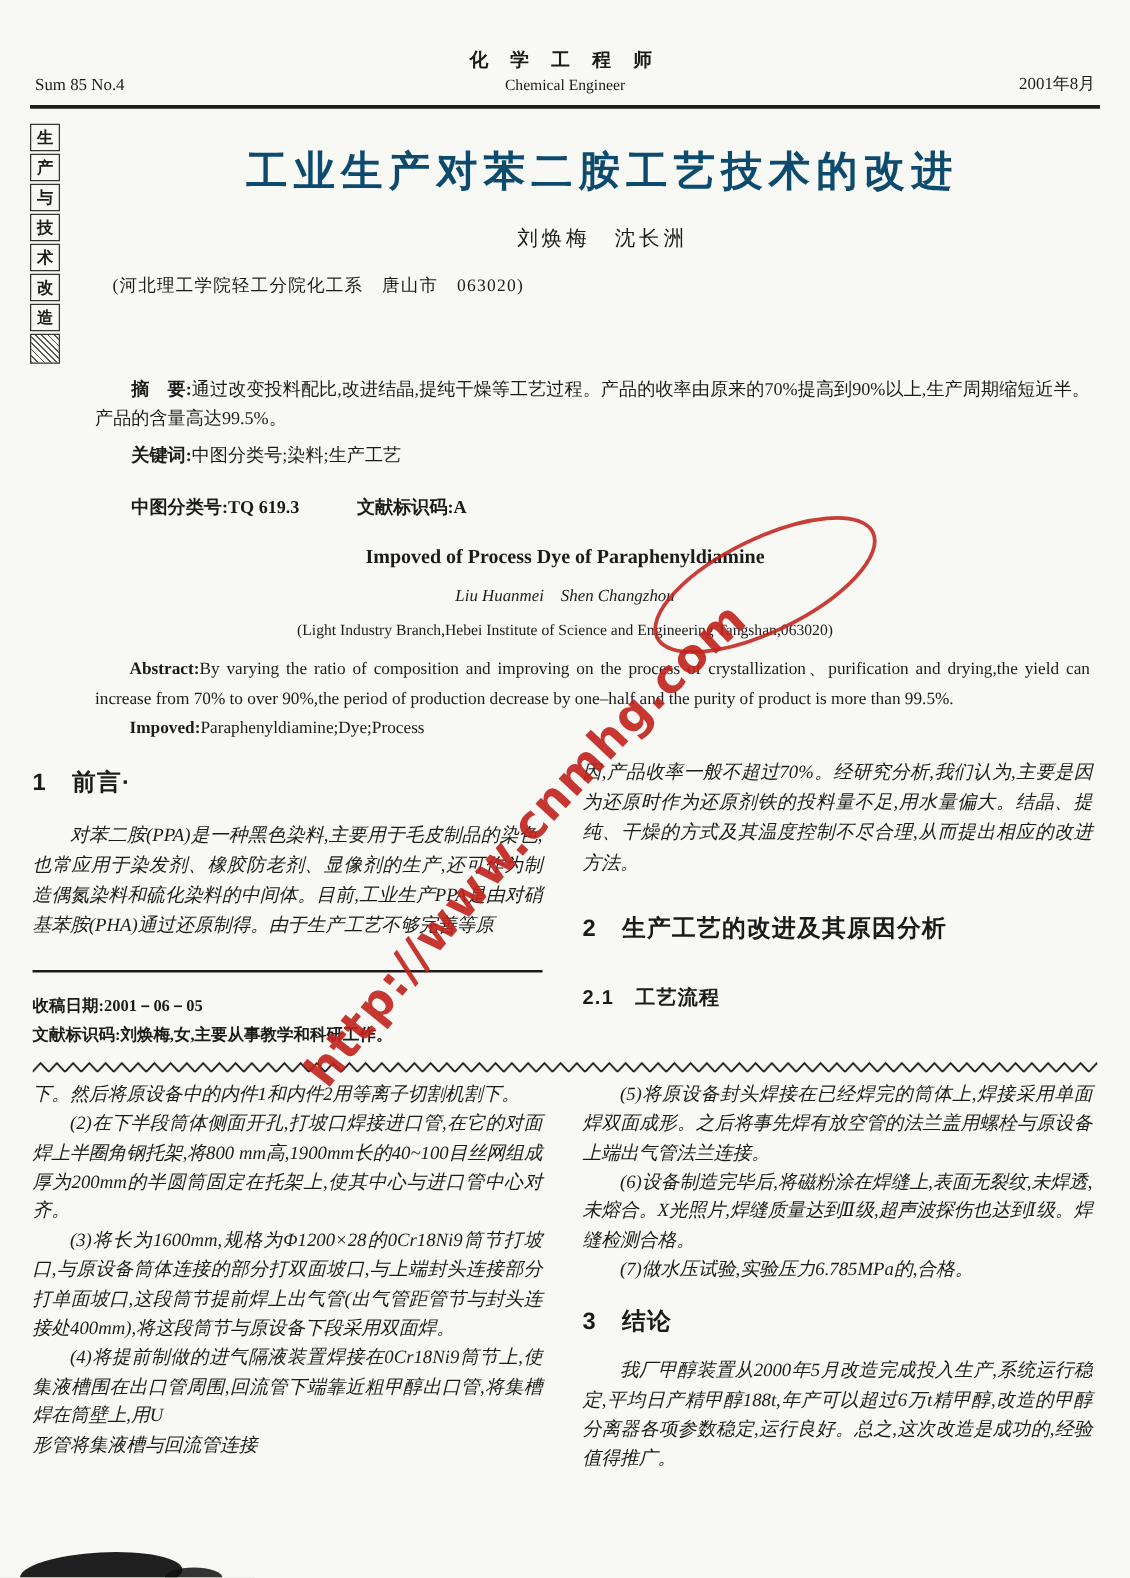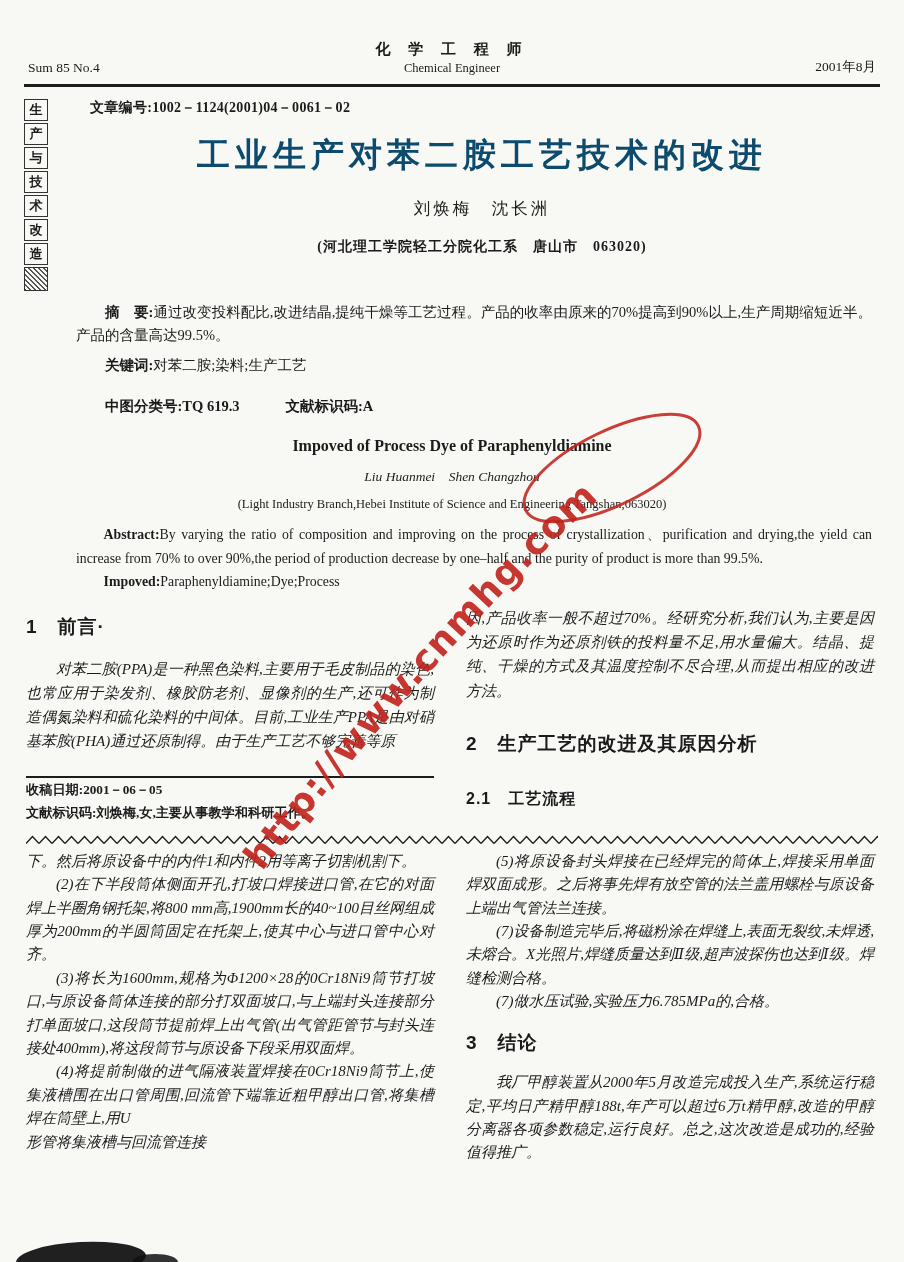--- a/index.html
+++ b/index.html
@@ -31,21 +31,21 @@
     width:24px; height:24px; border:1.3px solid #333;
     background:repeating-linear-gradient(45deg,#555 0,#555 1px,transparent 1px,transparent 3.5px);
   }
   .head-block { flex:1; padding-left:24px; }
   .article-no { font-size:14px; font-weight:bold; letter-spacing:.3px; }
   .title {
     text-align:center; margin-top:16px; font-size:33px; font-weight:bold;
     letter-spacing:5px; font-family:"Liberation Sans",sans-serif; color:#0c4a6e;
   }
   .authors { text-align:center; margin-top:20px; font-size:16.5px; letter-spacing:3px; }
-  .affiliation { text-align:center; margin-top:18px; font-size:14px; font-weight:700; letter-spacing:1px; }
+  .affiliation { text-align:left; margin-top:18px; font-size:14px; font-weight:400; letter-spacing:1px; }
   
   .abstract-block { margin:10px 32px 0 76px; font-size:14.5px; line-height:1.6; }
   .abstract-block p { text-align:justify; }
   .ind { text-indent:2em; }
   .lbl { font-weight:bold; }
   .kw-line { margin-top:7px; }
   .clc-line { margin-top:18px; font-weight:bold; }
   .gap { display:inline-block; width:46px; }
   
   .en-title { text-align:center; margin-top:18px; font-size:16px; font-weight:bold; }
@@ -61,21 +61,21 @@
     font-size:19px; font-weight:bold; font-family:"Liberation Sans",sans-serif;
     margin:14px 0 14px; text-align:left; letter-spacing:1px;
   }
   .h-sec.first { margin-top:6px; }
   .h-sub {
     font-size:16px; font-weight:bold; font-family:Liberation Sans, sans-serif;
     margin:26px 0 0; letter-spacing:1px;
   }
   .h2-head { margin-top:26px; }
   
-  .footnote { margin-top:22px; border-top:2px solid #1c1c1c; padding-top:0;
+  .footnote { margin-top:22px; border-top:2px solid #1c1c1c; padding-top:15px;
               font-size:13.2px; font-weight:bold; line-height:1.75; text-align:left; }
   
   .zigzag { margin:8px 26px 0; height:12px; }
   
   .columns.lower { margin-top:6px; }
   .columns.lower .col { line-height:1.56; }
   
   .watermark { position:absolute; left:0; top:0; width:904px; height:1262px; pointer-events:none; }
   
   .blob1 { position:absolute; left:16px; bottom:-14px; width:130px; height:34px;
@@ -102,30 +102,29 @@
       <div class="side-cell">生</div>
       <div class="side-cell">产</div>
       <div class="side-cell">与</div>
       <div class="side-cell">技</div>
       <div class="side-cell">术</div>
       <div class="side-cell">改</div>
       <div class="side-cell">造</div>
       <div class="side-hatch"></div>
     </div>
     <div class="head-block">
-      <div class="article-no">文章编号:1002－1124(2001)04－0061－02</div>
       <div class="title">工业生产对苯二胺工艺技术的改进</div>
       <div class="authors">刘焕梅　沈长洲</div>
       <div class="affiliation">(河北理工学院轻工分院化工系　唐山市　063020)</div>
     </div>
   </div>
 
   <div class="abstract-block">
     <p class="ind"><span class="lbl">摘　要:</span><span>通过改变投料配比,改进结晶,提纯干燥等工艺过程。产品的收率由原来的70%提高到90%以上,生产周期缩短近半。产品的含量高达99.5%。</span></p>
-    <p class="ind kw-line"><span class="lbl">关键词:</span><span>对苯二胺;染料;生产工艺</span></p>
+    <p class="ind kw-line"><span class="lbl">关键词:</span><span>中图分类号;染料;生产工艺</span></p>
     <p class="ind clc-line"><span>中图分类号:TQ 619.3</span><span class="gap"></span><span>文献标识码:A</span></p>
   </div>
 
   <div class="en-title">Impoved of Process Dye of Paraphenyldiamine</div>
   <div class="en-authors">Liu Huanmei　Shen Changzhou</div>
   <div class="en-aff">(Light Industry Branch,Hebei Institute of Science and Engineering Tangshan,063020)</div>
   <p class="en-abs ind"><span class="lbl">Abstract:</span><span>By varying the ratio of composition and improving on the process of crystallization、purification and drying,the yield can increase from 70% to over 90%,the period of production decrease by one–half and the purity of product is more than 99.5%.</span></p>
   <p class="en-kw ind"><span class="lbl">Impoved:</span><span>Paraphenyldiamine;Dye;Process</span></p>
 
   <div class="columns">
@@ -158,21 +157,21 @@
   <div class="columns lower">
     <div class="col">
       <p>下。然后将原设备中的内件1和内件2用等离子切割机割下。</p>
       <p class="ind">(2)在下半段筒体侧面开孔,打坡口焊接进口管,在它的对面焊上半圈角钢托架,将800 mm高,1900mm长的40~100目丝网组成厚为200mm的半圆筒固定在托架上,使其中心与进口管中心对齐。</p>
       <p class="ind">(3)将长为1600mm,规格为Φ1200×28的0Cr18Ni9筒节打坡口,与原设备筒体连接的部分打双面坡口,与上端封头连接部分打单面坡口,这段筒节提前焊上出气管(出气管距管节与封头连接处400mm),将这段筒节与原设备下段采用双面焊。</p>
       <p class="ind">(4)将提前制做的进气隔液装置焊接在0Cr18Ni9筒节上,使集液槽围在出口管周围,回流管下端靠近粗甲醇出口管,将集槽焊在筒壁上,用U</p>
       <p>形管将集液槽与回流管连接</p>
     </div>
     <div class="col">
       <p class="ind">(5)将原设备封头焊接在已经焊完的筒体上,焊接采用单面焊双面成形。之后将事先焊有放空管的法兰盖用螺栓与原设备上端出气管法兰连接。</p>
-      <p class="ind">(7)设备制造完毕后,将磁粉涂在焊缝上,表面无裂纹,未焊透,未熔合。X光照片,焊缝质量达到Ⅱ级,超声波探伤也达到Ⅰ级。焊缝检测合格。</p>
+      <p class="ind">(6)设备制造完毕后,将磁粉涂在焊缝上,表面无裂纹,未焊透,未熔合。X光照片,焊缝质量达到Ⅱ级,超声波探伤也达到Ⅰ级。焊缝检测合格。</p>
       <p class="ind">(7)做水压试验,实验压力6.785MPa的,合格。</p>
       <div class="h-sec">3　结论</div>
       <p class="ind">我厂甲醇装置从2000年5月改造完成投入生产,系统运行稳定,平均日产精甲醇188t,年产可以超过6万t精甲醇,改造的甲醇分离器各项参数稳定,运行良好。总之,这次改造是成功的,经验值得推广。</p>
     </div>
   </div>
 
   <svg class="watermark" viewBox="0 0 904 1262">
     <path id="wm-path" d="M 262 872 C 350 758 432 668 498 598 C 556 536 596 502 626 474" fill="none" stroke="none"></path>
     <ellipse cx="612" cy="468" rx="96" ry="37" fill="none" stroke="#c2231c" stroke-width="3" transform="rotate(-26 612 468)" opacity="0.88"></ellipse>
     <text font-family="DejaVu Sans, sans-serif" font-size="37" font-weight="bold" fill="#c2231c" opacity="0.9" letter-spacing="1">

